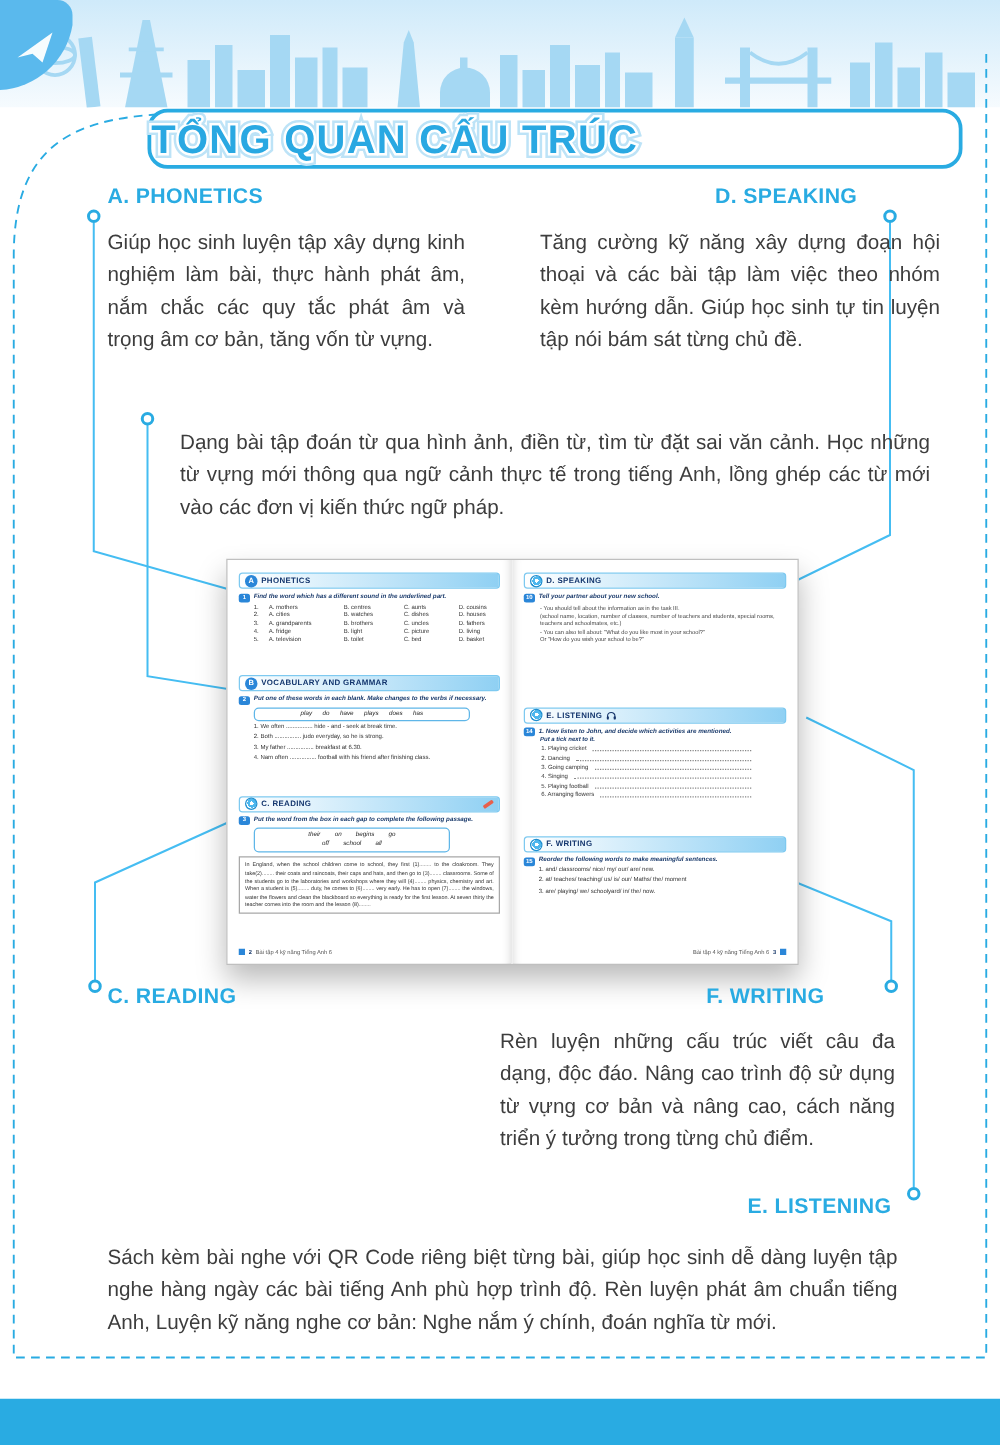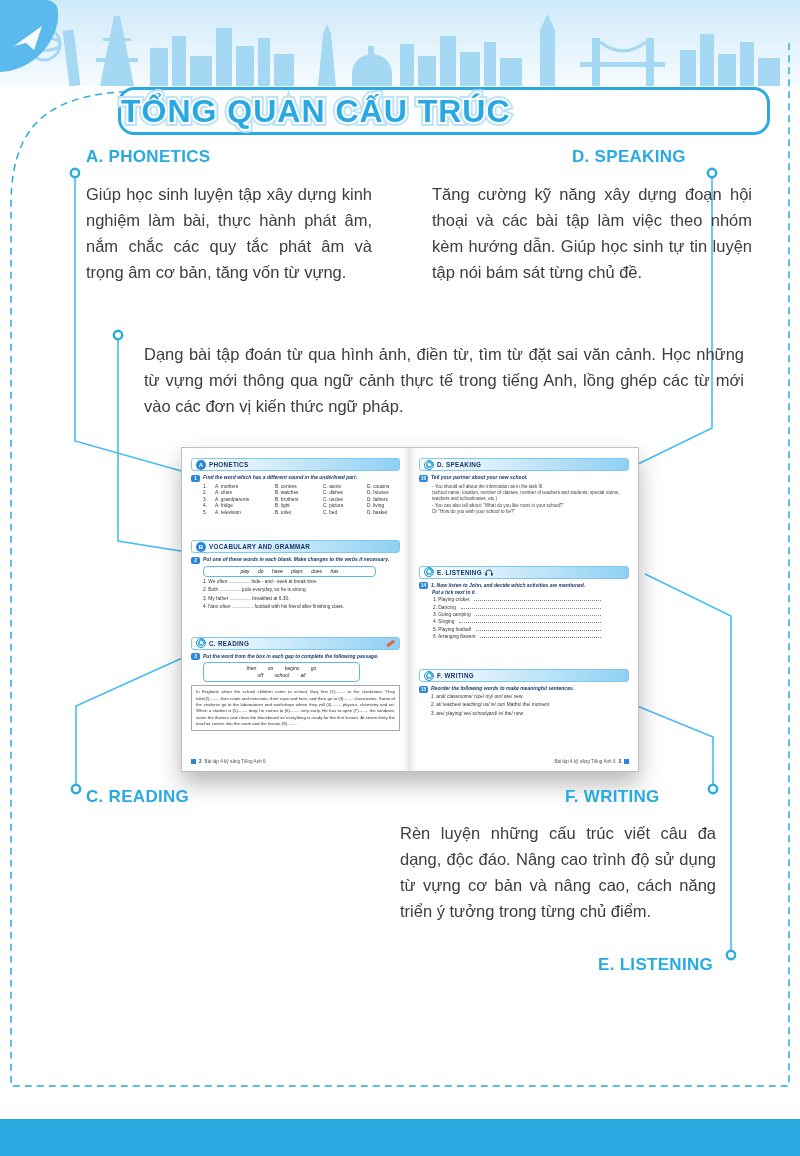--- a/index.html
+++ b/index.html
@@ -350,15 +350,16 @@
       </div>
     </div>
   </div>
 
   <div class="sec-h" id="h-c">C. READING</div>
 
   <div class="sec-h" id="h-f">F. WRITING</div>
   <p class="body-p" id="p-f">Rèn luyện những cấu trúc viết câu đa dạng, độc đáo. Nâng cao trình độ sử dụng từ vựng cơ bản và nâng cao, cách năng triển ý tưởng trong từng chủ điểm.</p>
 
   <div class="sec-h" id="h-e">E. LISTENING</div>
+  <p class="body-p" id="p-e">Sách kèm bài nghe với QR Code riêng biệt từng bài, giúp học sinh dễ dàng luyện tập nghe hàng ngày các bài tiếng Anh phù hợp trình độ. Rèn luyện phát âm chuẩn tiếng Anh, Luyện kỹ năng nghe cơ bản: Nghe nắm ý chính, đoán nghĩa từ mới.</p>
 
   <div class="footer-bar"></div>
 </div>
 
 </body></html>

